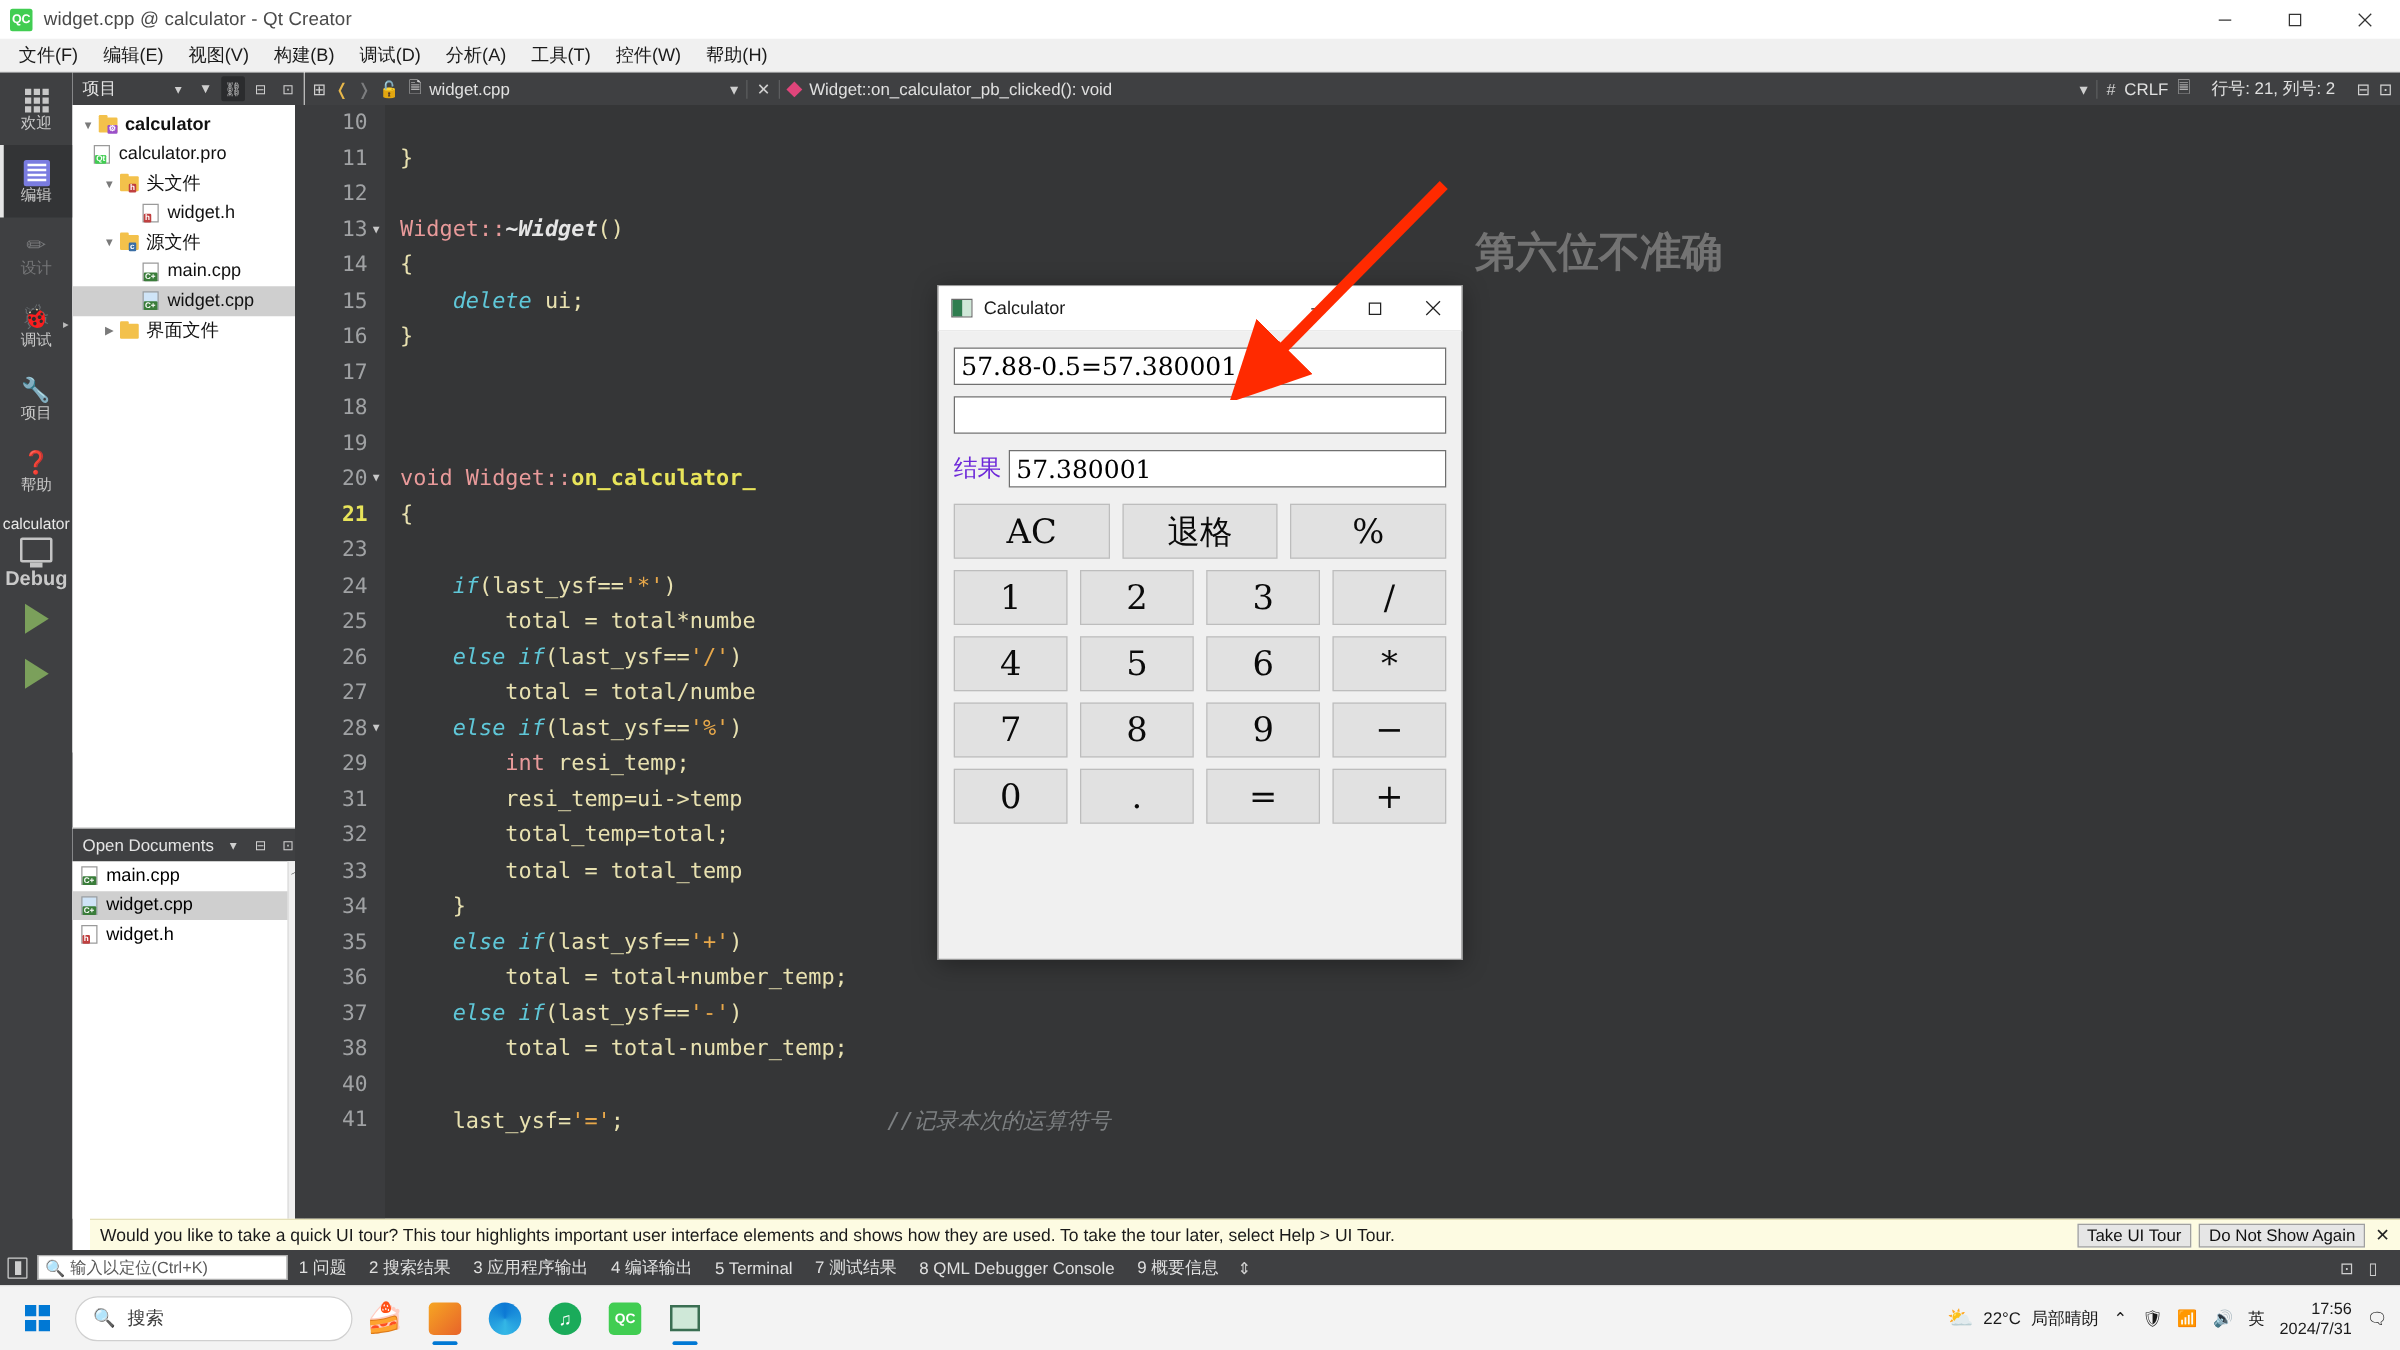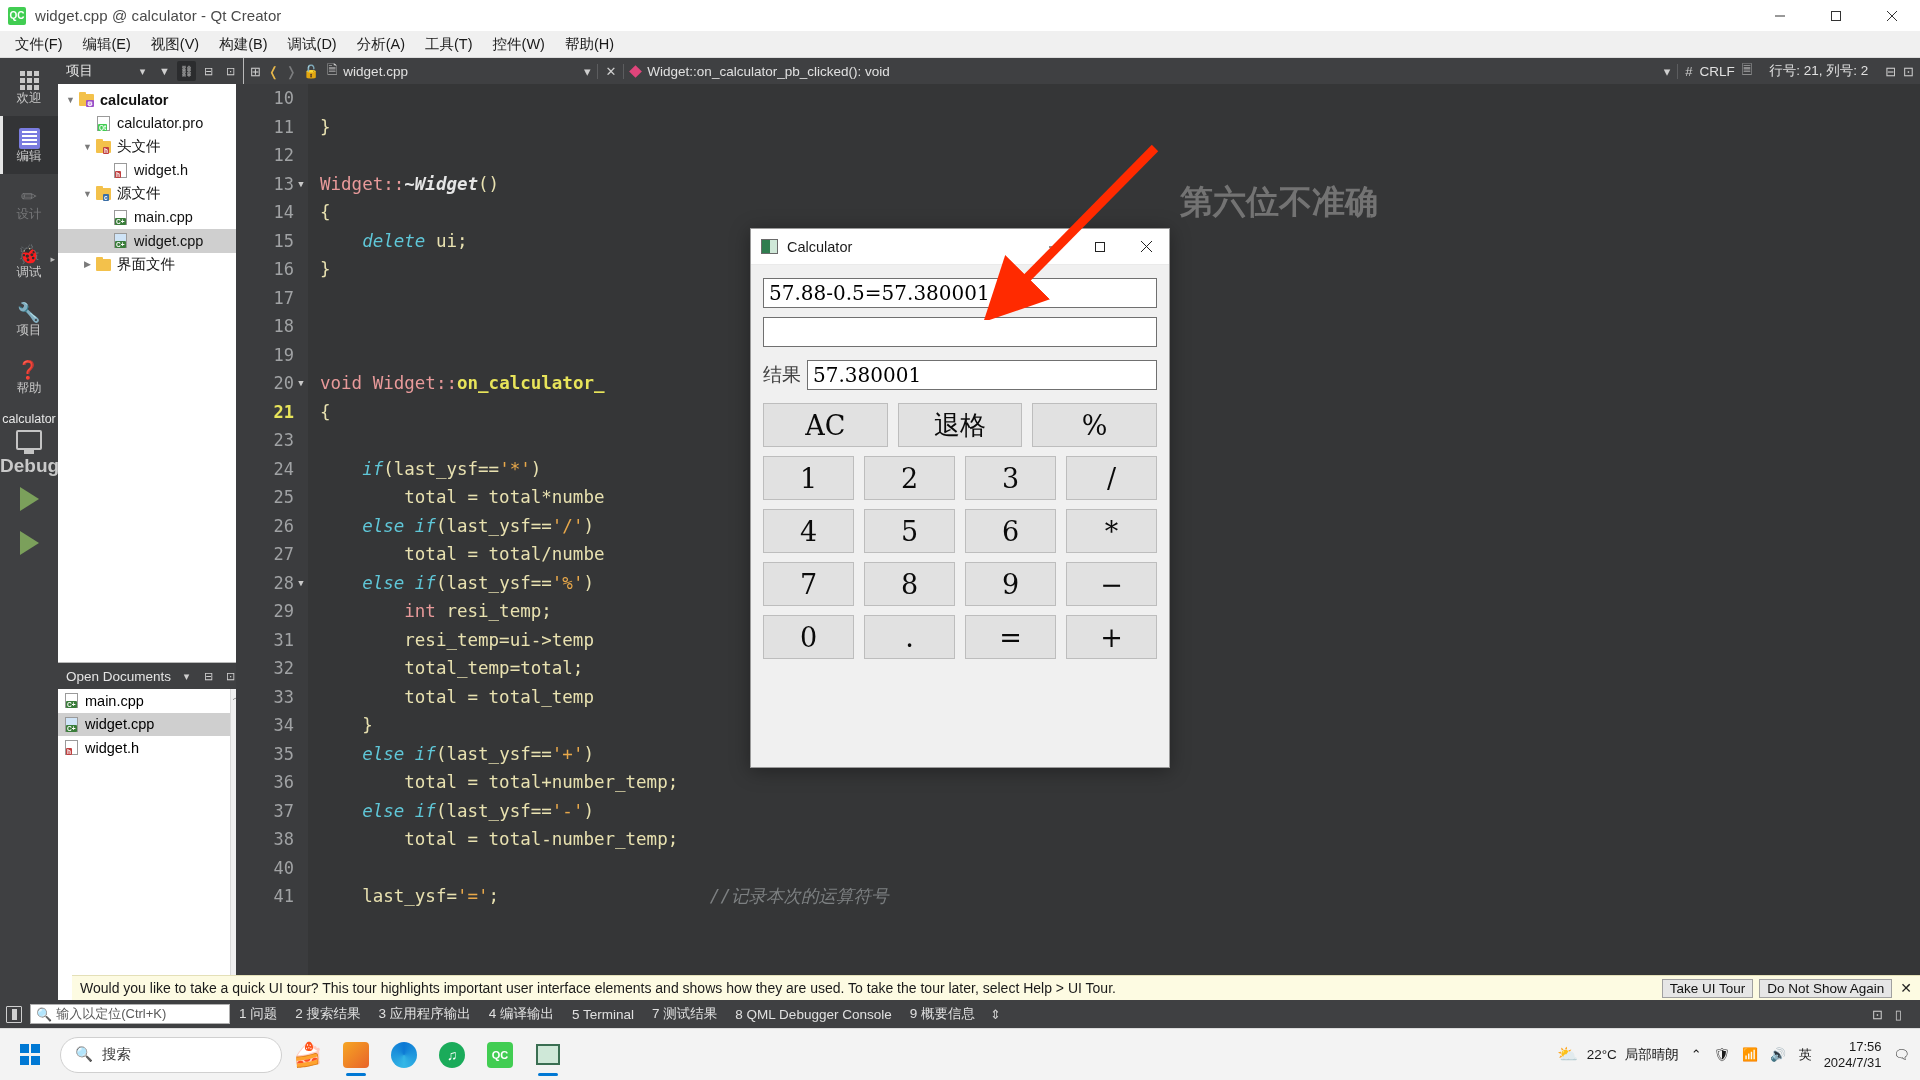--- a/index.html
+++ b/index.html
@@ -73,21 +73,21 @@
   .kitname { color: #e8e8e8; font-size: 12.5px; text-align: center; }
   .kitbox { width: 58px; padding-top: 6px; }
   .kitbox .mon {
     width: 26px; height: 20px; border: 2.5px solid #c4c4c4; border-radius: 2px;
     margin: 4px auto 0; position: relative;
   }
   .kitbox .mon::after {
     content: ""; position: absolute; left: 50%; bottom: -6px; transform: translateX(-50%);
     width: 10px; height: 4px; background: #c4c4c4;
   }
-  .kitlabel { color: #c9c9c9; font-size: 19px; font-weight: bold; text-align: center; margin-top: 5px; }
+  .kitlabel { color: #c9c9c9; font-size: 16px; font-weight: bold; text-align: center; margin-top: 5px; }
   .runbtn { width: 58px; height: 44px; display: flex; align-items: center; justify-content: center; }
   .tri { width: 0; height: 0; border-left: 19px solid #7ba05b; border-top: 12px solid transparent; border-bottom: 12px solid transparent; }
 
   
   .projpanel {
     position: absolute; left: 58px; top: 58px; width: 186px; height: 544px;
     background: #ffffff; border-right: 1px solid #b9b9b9;
   }
   .panel-head {
     height: 26px; background: #3f4042; display: flex; align-items: center;
@@ -245,21 +245,21 @@
   .calc-ico i { flex:1; } .ci1 { background:#2f7d4f; } .ci2 { background:#cfe8d8; }
   .calc-name { font-size: 14.5px; color: #1a1a1a; }
   .calc-wbtns { margin-left:auto; display:flex; }
   .calc-wb { width: 46px; height: 36px; display:flex; align-items:center; justify-content:center; font-size:13px; color:#222; }
   .calc-body { padding: 13px 12px 12px 12px; }
   .lineedit {
     height: 30px; background: #ffffff; border: 1px solid #707070;
     display: flex; align-items: center; padding: 0 5px;
     font-family: "DejaVu Serif", serif; font-size: 20px; color: #000;
   }
-  .reslabel { font-family: Liberation Serif, serif; font-size: 19px; color: #404040; margin-right: 6px; white-space: nowrap; }
+  .reslabel { font-family: Liberation Serif, serif; font-size: 19px; color: #6d28d9; margin-right: 6px; white-space: nowrap; }
   .resrow { display: flex; align-items: center; margin-top: 13px; }
   .keypad { margin-top: 13px; }
   .krow { display: flex; gap: 10px; margin-bottom: 9px; }
   .key {
     flex: 1; height: 44px; background: #e1e1e1; border: 1px solid #bdbdbd;
     display: flex; align-items: center; justify-content: center;
     font-family: "DejaVu Serif", serif; font-size: 27px; color: #0a0a0a;
   }
   .key.cn { font-size: 26px; }
 
@@ -396,21 +396,21 @@
     </div>
     <div class="tree" id="tree">
         <div class="trow" style="padding-left: 5px;">
           <span class="tw">▼</span>
           <span class="ficon">
             <span class="fold" style="position: absolute; left: 1px; top: 2px; width: 15px; height: 12px; background: rgb(243, 193, 75); border-radius: 1px;"></span>
             <span class="badge" style="position: absolute; left: 8px; bottom: 0px; font-size: 6.5px; font-weight: bold; line-height: 7px; padding: 0px 1px; border-radius: 1px; color: rgb(255, 255, 255); background: rgb(155, 79, 200);">⚙</span>
           </span>
           <span class="tlabel bold">calculator</span>
         </div>
-        <div class="trow" style="padding-left: 22px; align-items: center;">
+        <div class="trow" style=" align-items: center;">
           <span class="tw"></span>
           <span class="ficon">
             <span style="position: absolute; left: 2px; top: 0px; width: 13px; height: 15px; background: rgb(255, 255, 255); border: 1px solid rgb(154, 154, 154);"></span>
             <span style="position: absolute; left: 3px; bottom: 0px; font-size: 6.5px; font-weight: bold; line-height: 7px; padding: 0px 1px; border-radius: 1px; color: rgb(255, 255, 255); background: rgb(65, 205, 82);">Qt</span>
           </span>
           <span class="tlabel">calculator.pro</span>
         </div>
         <div class="trow" style="padding-left: 22px;">
           <span class="tw">▼</span>
           <span class="ficon">

